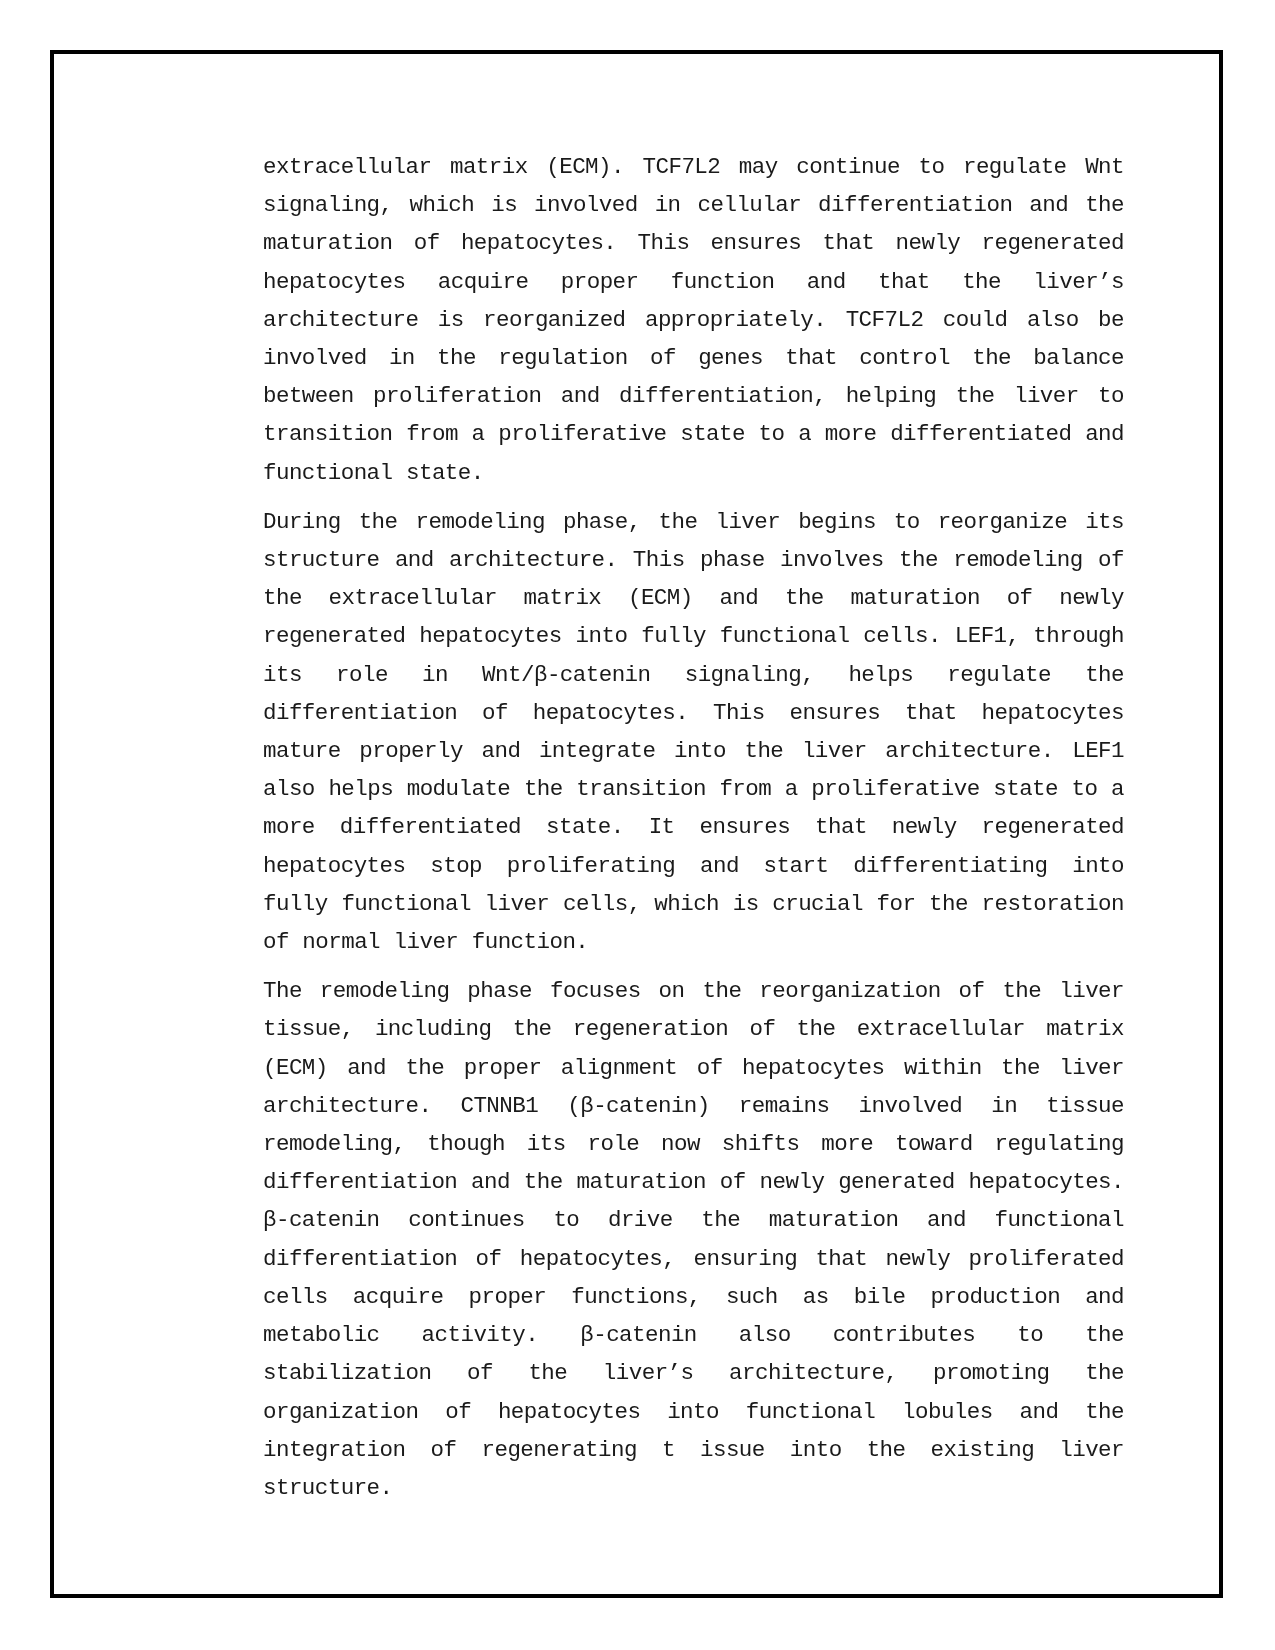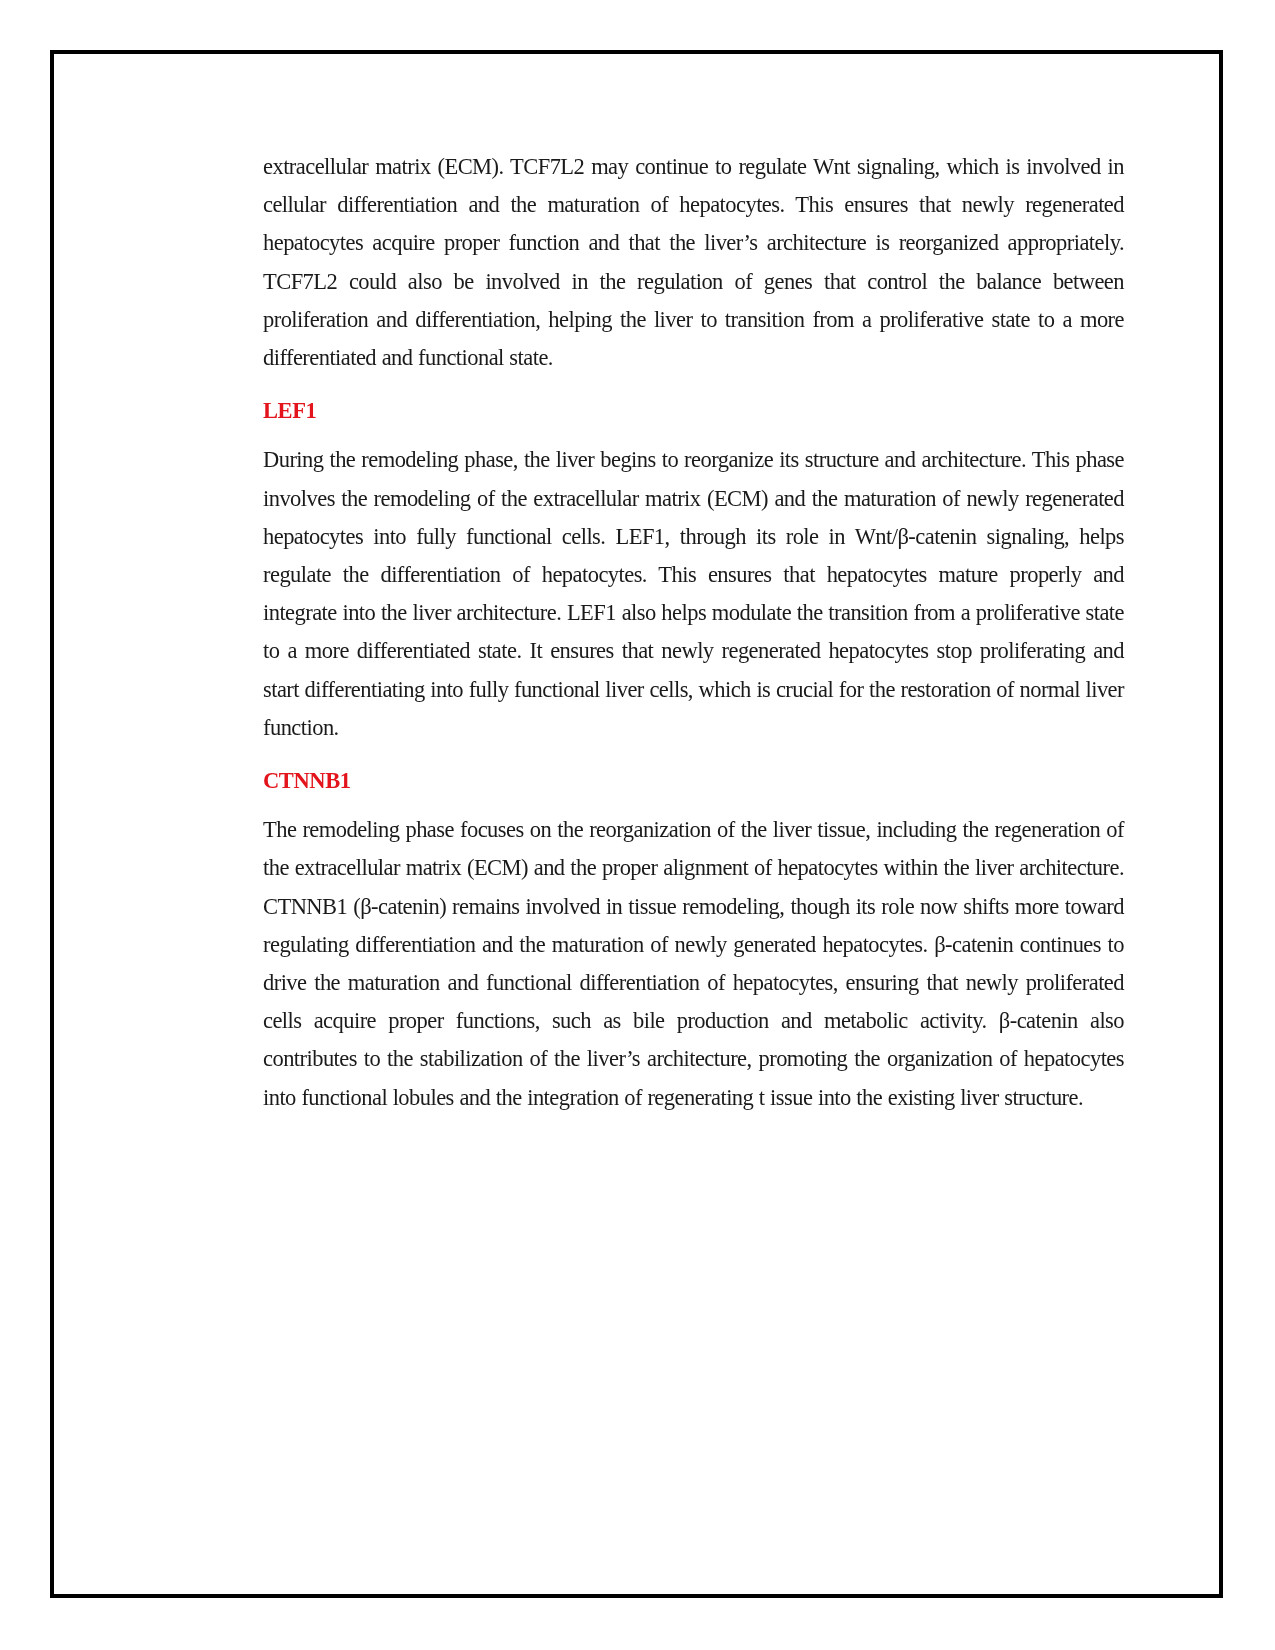--- a/index.html
+++ b/index.html
@@ -20,21 +20,21 @@
       width: 1165px;
       height: 1540px;
       border: 4px solid #000000;
       box-sizing: content-box;
     }
     .content {
       position: absolute;
       left: 263px;
       top: 148px;
       width: 861px;
-      font-family: Liberation Serif, serif;
+      font-family: Liberation Mono, monospace;
       font-size: 22.5px;
       line-height: 38.2px;
       color: #1a1a1a;
     }
     .para {
       margin: 0;
       text-align: justify;
       text-align-last: left;
       letter-spacing: -0.55px;
       word-spacing: 0.5px;
@@ -50,18 +50,16 @@
     .gap-after-heading { margin-top: 11px; }
   </style>
 </head>
 <body>
 
 <div class="page-border"></div>
 
 <div class="content">
   <p class="para">extracellular matrix (ECM). TCF7L2 may continue to regulate Wnt signaling, which is involved in cellular differentiation and the maturation of hepatocytes. This ensures that newly regenerated hepatocytes acquire proper function and that the liver’s architecture is reorganized appropriately. TCF7L2 could also be involved in the regulation of genes that control the balance between proliferation and differentiation, helping the liver to transition from a proliferative state to a more differentiated and functional state.</p>
 
-  <h2 class="heading gap-before-heading">LEF1</h2>
   <p class="para gap-after-heading">During the remodeling phase, the liver begins to reorganize its structure and architecture. This phase involves the remodeling of the extracellular matrix (ECM) and the maturation of newly regenerated hepatocytes into fully functional cells. LEF1, through its role in Wnt/β-catenin signaling, helps regulate the differentiation of hepatocytes. This ensures that hepatocytes mature properly and integrate into the liver architecture. LEF1 also helps modulate the transition from a proliferative state to a more differentiated state. It ensures that newly regenerated hepatocytes stop proliferating and start differentiating into fully functional liver cells, which is crucial for the restoration of normal liver function.</p>
 
-  <h2 class="heading gap-before-heading">CTNNB1</h2>
   <p class="para gap-after-heading">The remodeling phase focuses on the reorganization of the liver tissue, including the regeneration of the extracellular matrix (ECM) and the proper alignment of hepatocytes within the liver architecture. CTNNB1 (β-catenin) remains involved in tissue remodeling, though its role now shifts more toward regulating differentiation and the maturation of newly generated hepatocytes. β-catenin continues to drive the maturation and functional differentiation of hepatocytes, ensuring that newly proliferated cells acquire proper functions, such as bile production and metabolic activity. β-catenin also contributes to the stabilization of the liver’s architecture, promoting the organization of hepatocytes into functional lobules and the integration of regenerating t issue into the existing liver structure.</p>
 </div>
 
 </body></html>

